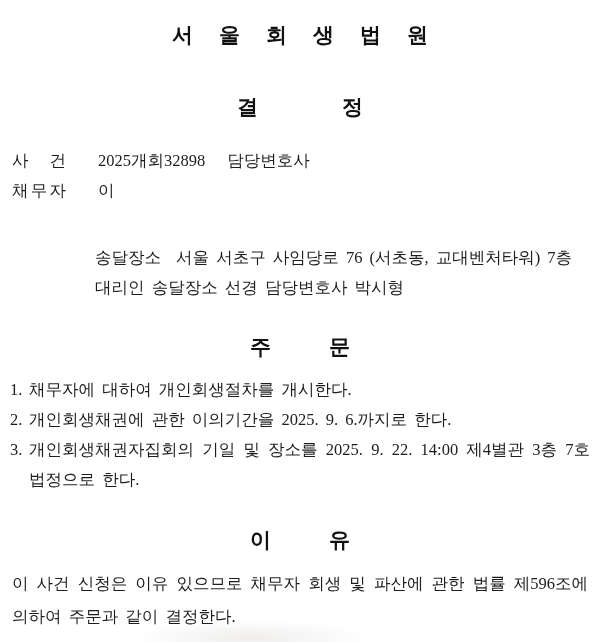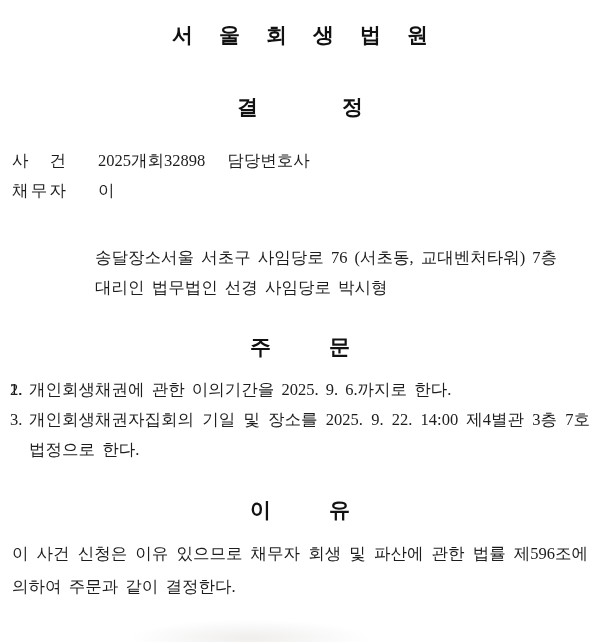--- a/index.html
+++ b/index.html
@@ -62,21 +62,21 @@
     gap: 22px;
   }
 
   
   .address-block {
     margin: 37px 12px 0 95px;
     font-size: 16.5px;
     line-height: 30px;
     word-spacing: 3px;
   }
-  .address-line { display: flex; }
+  .address-line { display: flex; gap: 15px; }
   .address-label { flex: none; }
 
   
   .order-list {
     margin: 14px 10px 0 10px;
     font-size: 16.5px;
   }
   .order-item {
     position: relative;
     padding-left: 19px;
@@ -148,31 +148,32 @@
       </div>
       <div class="meta-value">이</div>
     </div>
   </div>
 
   <div class="address-block">
     <div class="address-line">
       <span class="address-label">송달장소</span>
       <span>서울 서초구 사임당로 76 (서초동, 교대벤처타워) 7층</span>
     </div>
-    <div>대리인 법무법인 선경 사임당로 박시형</div>
+    <div>대리인 송달장소 선경 담당변호사 박시형</div>
   </div>
 
   <div class="big-heading heading-order">
     <span>주</span>
     <span>문</span>
   </div>
 
   <div class="order-list">
     <div class="order-item">
       <span class="order-no">1.</span>
+      <span>채무자에 대하여 개인회생절차를 개시한다.</span>
     </div>
     <div class="order-item">
       <span class="order-no">2.</span>
       <span>개인회생채권에 관한 이의기간을 2025. 9. 6.까지로 한다.</span>
     </div>
     <div class="order-item">
       <span class="order-no">3.</span>
       <span>개인회생채권자집회의 기일 및 장소를 2025. 9. 22. 14:00 제4별관 3층 7호법정으로 한다.</span>
     </div>
   </div>

